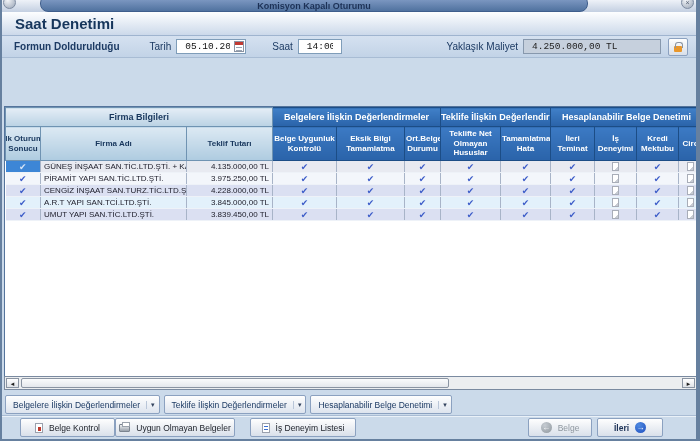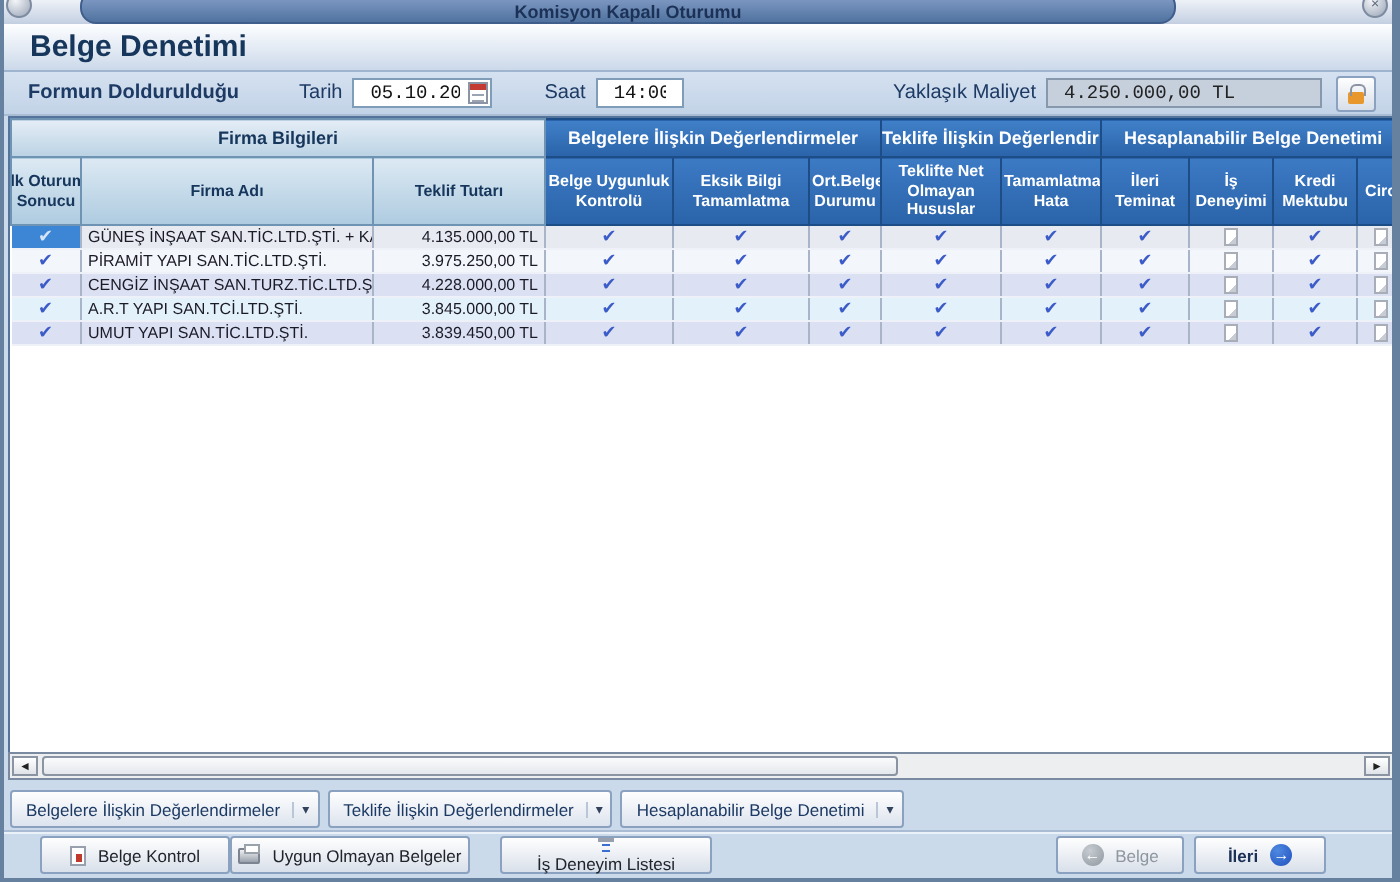--- a/index.html
+++ b/index.html
@@ -51,21 +51,21 @@
   .lock-btn { width:20px; height:18px; margin:0 8px 0 7px; border:1px solid #8ba1c0; border-radius:2px;
     background:linear-gradient(#fefefe,#d8dfe9); position:relative; cursor:pointer; }
   .lock-icon { position:absolute; left:5px; top:7px; width:8px; height:6px;
     background:#e8972c; border-radius:1px; }
   .lock-icon::before { content:""; position:absolute; left:1px; top:-4px; width:6px; height:5px;
     border:1.5px solid #8a94a2; border-bottom:none; border-radius:3px 3px 0 0; }
 
   
   .table-area { position:absolute; top:58px; left:2px; width:693px; bottom:49px;
     display:flex; flex-direction:column; }
-  .grid-viewport { flex:1; overflow:hidden; background:#fff; border:1px solid #55749c; border-bottom:none; }
+  .grid-viewport { flex:1; overflow:hidden; background:#fff; border:1px solid #55749c; border-bottom:none;margin-top:48px; }
   table { border-collapse:collapse; table-layout:fixed; width:697px; }
   th, td { overflow:hidden; }
   .gh { height:19px; font-size:9px; font-weight:bold; white-space:nowrap; }
   .gh.light { background:linear-gradient(#e4edf6,#bad2e4); color:#17365c; border:1px solid #6f93b2; }
   .gh.blue  { background:linear-gradient(#4080c8,#2a63a9); color:#fff; border:1px solid #1c4d86; }
   .ch { height:34px; font-size:8px; font-weight:bold; line-height:1.2; padding:0 1px; }
   .ch.light { background:linear-gradient(#dce9f3,#aecbe0); color:#17365c; border:1px solid #6f93b2; }
   .ch.blue  { background:linear-gradient(#3c7ac4,#2a63a9); color:#fff; border:1px solid #1c4d86; }
   .ch-ilk span { display:block; width:46px; margin-left:-7px; text-align:center; }
   td { height:12px; font-size:8px; color:#1b1b28; border-right:1px solid #a8b4c8;
@@ -98,21 +98,21 @@
     background:linear-gradient(#fefefe,#dde4ee); border:1px solid #8ba1c0; border-radius:2px;
     font-size:8.5px; color:#1c3a63; padding:0 4px 0 7px; }
   .caret { margin-left:6px; border-left:1px solid #b9c6d8; padding-left:4px; font-size:7px; color:#33435e; }
   .caret::before { content:"\25BE"; }
   .actions-row { position:absolute; left:0; right:0; bottom:0; height:24px;
     border-top:1px solid #a9bcd4; box-shadow:inset 0 1px 0 #eaf1f8;
     display:flex; align-items:center; padding-left:10px; }
   .act-btn { display:inline-flex; align-items:center; justify-content:center; gap:6px; height:19px;
     background:linear-gradient(#fefefe,#d9e0ea); border:1px solid #8ba1c0; border-radius:2px;
     font-size:8.5px; color:#20242c; cursor:pointer; }
-  .b1 { width:120px; } .b2 { width:95px; margin-left:8px; } .b3 { width:106px; margin-left:15px;flex-direction:column; }
+  .b1 { width:120px; } .b2 { width:95px; margin-left:8px; } .b3 { width:106px; margin-left:15px; }
   .nav-group { margin-left:auto; margin-right:33px; display:flex; gap:5px; }
   .nav-btn { width:64px; }
   .nav-next { width:66px; font-weight:bold; color:#1c3156; }
   .nav-back { color:#8e979f; }
   .arrow-circle { display:inline-block; width:11px; height:11px; border-radius:50%;
     color:#fff; font-size:8px; line-height:11px; text-align:center; }
   .ac-gray { background:radial-gradient(circle at 35% 30%, #c6ccd2, #8f979e); }
   .ac-gray::before { content:"\2190"; }
   .ac-blue { background:radial-gradient(circle at 35% 30%, #4f8ae0, #1f4fc0); }
   .ac-blue::before { content:"\2192"; }
@@ -135,21 +135,21 @@
 
   <div class="titlebar">
     <div class="title-tab">
       <span class="title-text">Komisyon Kapalı Oturumu</span>
     </div>
   </div>
   <div class="circle-btn circle-left"></div>
   <div class="circle-btn circle-right"></div>
 
   <div class="page-header">
-    <span class="page-title">Belge Denetimi</span>
+    <span class="page-title">Saat Denetimi</span>
   </div>
 
   <div class="form-row">
     <span class="lbl-filled">Formun Doldurulduğu</span>
     <span class="lbl-tarih">Tarih</span>
     <span class="field">
       <input class="tb-input inp-date" readonly="" value="05.10.2016" style="">
       <span class="cal-icon"></span>
     </span>
     <span class="lbl-saat">Saat</span>

